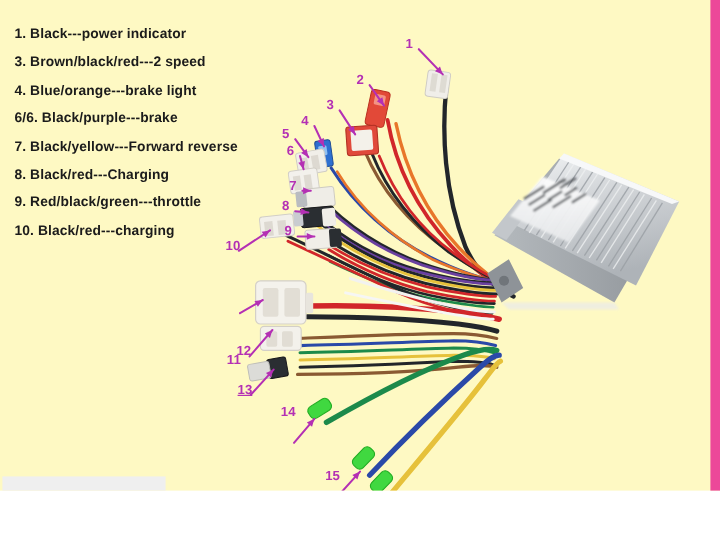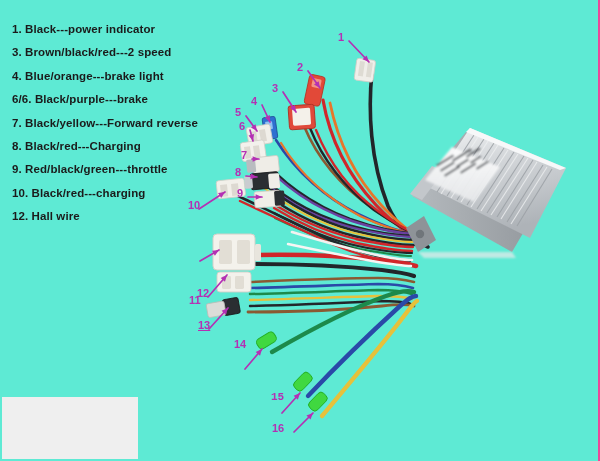--- a/index.html
+++ b/index.html
@@ -1,21 +1,21 @@
 <!DOCTYPE html>
 <html><head>
 <meta charset="utf-8">
 <title>Controller Wiring Diagram</title>
 <style>
   html,body{margin:0;padding:0;background:#ffffff;}
   body{font-family:"Liberation Sans","DejaVu Sans",sans-serif;}
   #stage{
-    position:relative;width:600px;height:461px;overflow:hidden;
-    background:#5eead4;
-    border-right:2px solid #ec4899;
+    position:relative;width:600px;height:409px;overflow:hidden;
+    background:#fef9c3;
+    border-right:8px solid #ec4899;
     box-sizing:border-box;
   }
   
   #legend{position:absolute;left:12px;top:22px;width:240px;}
   .legend-item{
     font-size:11.5px;font-weight:bold;color:#1b1b1b;
     line-height:14px;margin-bottom:9.4px;white-space:nowrap;
     letter-spacing:.1px;
   }
   
@@ -297,35 +297,34 @@
 
   <div id="legend">
     <div class="legend-item">1. Black---power indicator</div>
     <div class="legend-item">3. Brown/black/red---2 speed</div>
     <div class="legend-item">4. Blue/orange---brake light</div>
     <div class="legend-item">6/6. Black/purple---brake</div>
     <div class="legend-item">7. Black/yellow---Forward reverse</div>
     <div class="legend-item">8. Black/red---Charging</div>
     <div class="legend-item">9. Red/black/green---throttle</div>
     <div class="legend-item">10. Black/red---charging</div>
-    <div class="legend-item">12. Hall wire</div>
   </div>
 
   <div id="callout-layer">
       <div class="callout" style="left: 338px; top: 32px;">1</div>
       <div class="callout" style="left: 297px; top: 62px;">2</div>
       <div class="callout" style="left: 272px; top: 83px;">3</div>
       <div class="callout" style="left: 251px; top: 96px;">4</div>
       <div class="callout" style="left: 235px; top: 107px;">5</div>
       <div class="callout" style="left: 239px; top: 121px;">6</div>
       <div class="callout" style="left: 241px; top: 150px;">7</div>
       <div class="callout" style="left: 235px; top: 167px;">8</div>
       <div class="callout" style="left: 237px; top: 188px;">9</div>
       <div class="callout" style="left: 188px; top: 200px;">10</div>
       <div class="callout" style="left: 189px; top: 252px; margin-top: 43px;">11</div>
       <div class="callout" style="left: 197px; top: 288px;">12</div>
       <div class="callout" style="left: 198px; top: 320px; text-decoration: underline;">13</div>
       <div class="callout" style="left: 234px; top: 339px;">14</div>
-      <div class="callout" style="left: 271px; top: 392px; font-family: Liberation Mono, monospace;">15</div>
+      <div class="callout" style="left: 271px; top: 392px;">15</div>
       <div class="callout" style="left: 272px; top: 423px;">16</div>
     </div>
 
 </div>
 
 </body></html>

